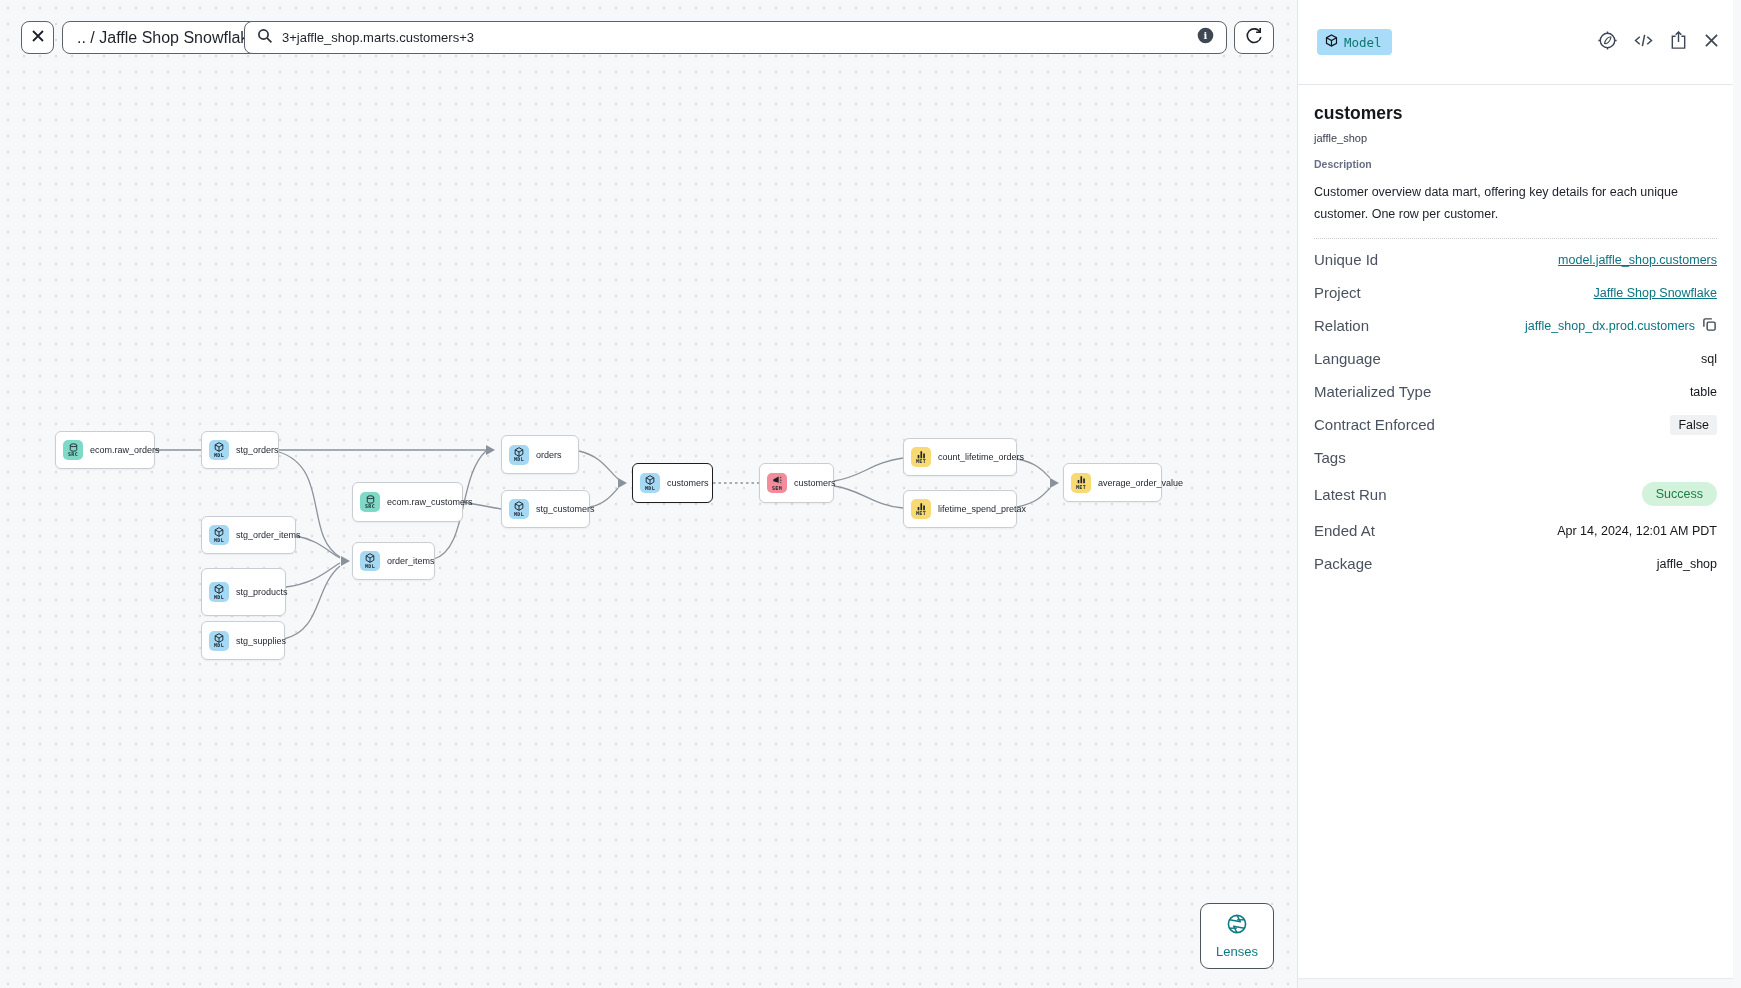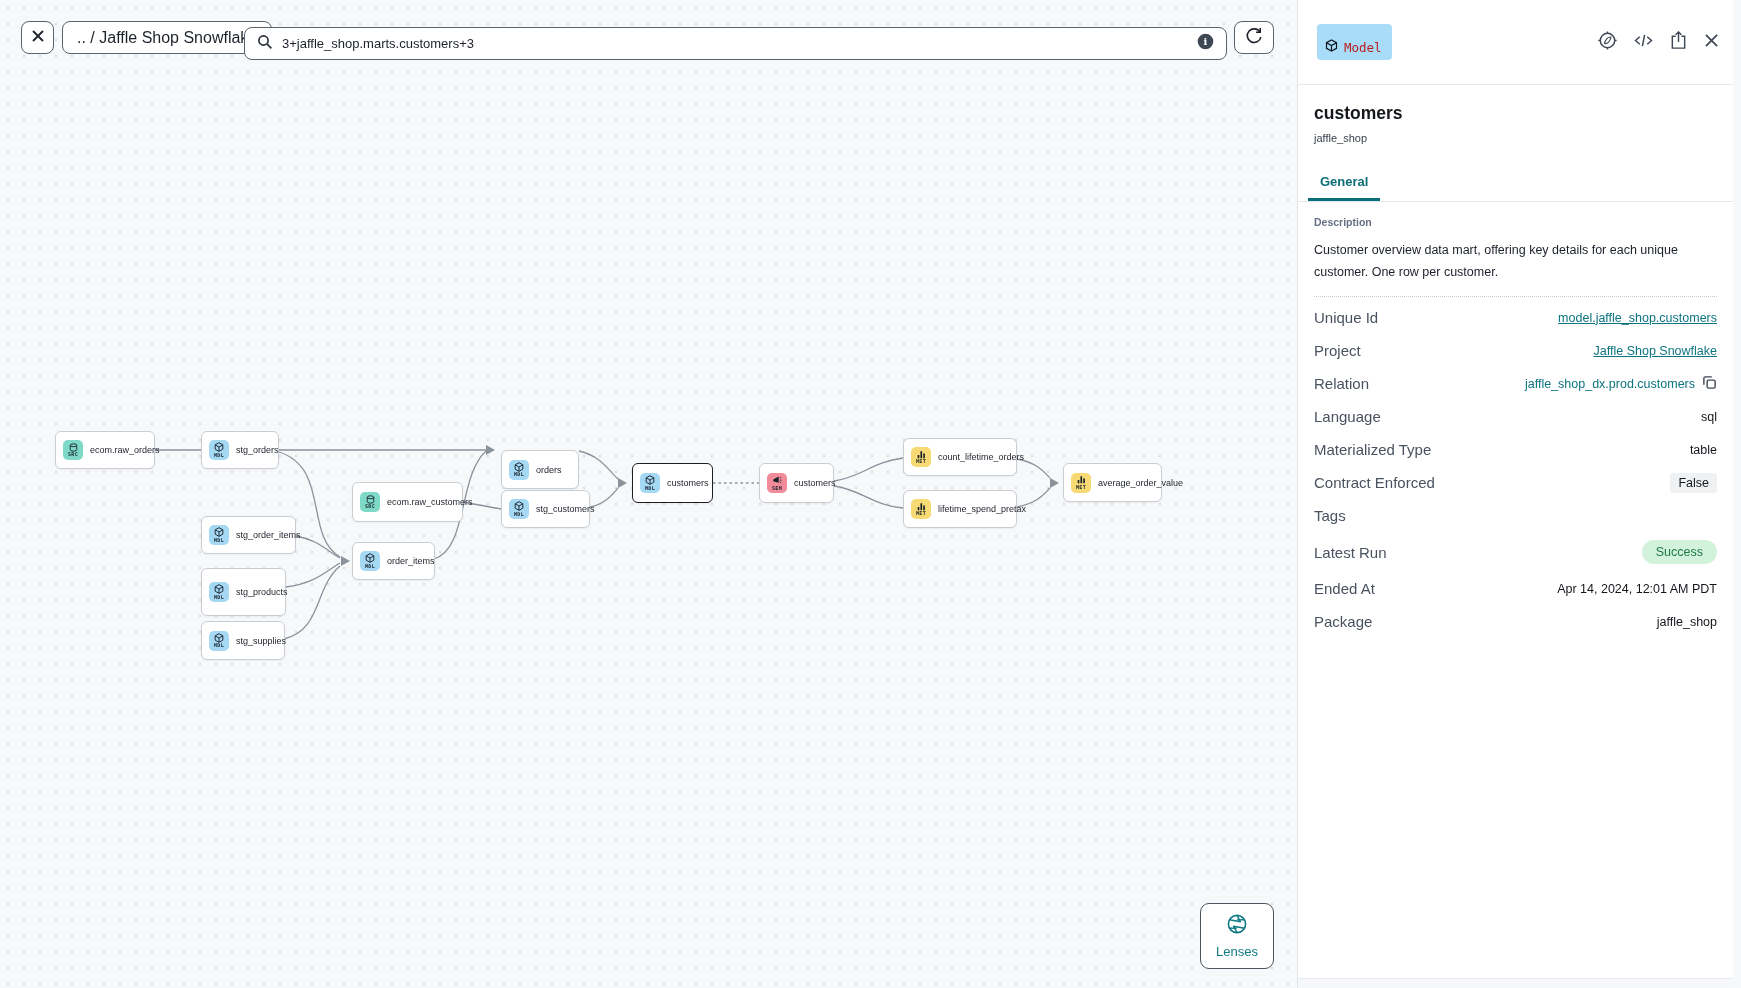--- a/index.html
+++ b/index.html
@@ -28,42 +28,42 @@
   .k-met .nicon { background:#f8da74; }
   .k-sem .nicon { background:#f28c9b; }
   .nlabel { font-size:9px; color:#1d222a; white-space:nowrap; }
 
   
   .tool { position:absolute; top:21px; height:33px; background:#fff;
     border:1px solid #5a626c; border-radius:8px; display:flex; align-items:center;
     justify-content:center; cursor:pointer; }
   .btn-close-graph { left:21px; width:33px; }
   .breadcrumb { left:62px; padding:0 14px; font-size:16px; cursor:pointer; }
-  .search { left:244px; width:983px; padding:0 12px; gap:9px; justify-content:flex-start; cursor:text;margin-top:6px; }
+  .search { left:244px; width:983px; padding:0 12px; gap:9px; justify-content:flex-start; cursor:text; }
   .search input { border:0; outline:0; flex:1 1 auto; font-size:13px; color:#1d222a;
     font-family:inherit; background:transparent; }
   .btn-refresh { left:1234px; width:40px; }
 
   
   .lenses { position:absolute; left:1200px; top:903px; width:74px; height:66px;
     background:#fff; border:1px solid #4c545e; border-radius:9px; display:flex;
     flex-direction:column; align-items:center; justify-content:center; gap:5px; cursor:pointer; }
   .lenses-label { color:#0e7a84; font-size:13px; }
 
   
   .panel { position:absolute; left:1297px; top:0; width:444px; height:988px; background:#fff;
     border-left:1px solid #e3e6e9; }
   .panel-gutter { position:absolute; top:0; right:0; width:8px; bottom:0; background:#f7f8f9; }
   .panel-footer { position:absolute; left:0; right:8px; bottom:0; height:10px;
     background:#f6f7f8; border-top:1px solid #e8eaed; }
   .phead { height:85px; display:flex; align-items:center; padding:0 22px 0 19px;
     border-bottom:1px solid #e4e7ea; }
-  .rbadge { background:#a9dcf8; border-radius:4px; padding:15px 10px 5px 8px; display:flex;
+  .rbadge { background:#a9dcf8; border-radius:4px; padding:5px 10px 5px 8px; display:flex;
     align-items:center; gap:6px; font-family:"DejaVu Sans Mono",monospace; font-size:12.5px;
-    color:#b91c1c; }
+    color:#0f766e; }
   .phead-icons { margin-left:auto; display:flex; align-items:center; gap:17px; }
   .icon-btn { background:none; border:0; padding:0; cursor:pointer; display:flex; color:#3e4754; }
 
   .title-block { padding:18px 24px 0 16px; }
   .ptitle { font-size:17.5px; font-weight:bold; color:#14171c; }
   .psub { font-size:11px; color:#3a414e; margin-top:8px; }
 
   .tabs { margin-top:30px; border-bottom:1px solid #e4e7ea; display:flex; }
   .tab { margin-left:10px; padding:0 12px 9px; font-size:13px; font-weight:bold;
     color:#0c6e78; border-bottom:3px solid #0c6e78; cursor:pointer; }
@@ -179,21 +179,21 @@
     <div class="node k-mdl" style="left:352px;top:542px;width:83px;height:38px">
       <span class="nicon">
         <svg width="10" height="10" viewBox="-6 -6 12 12">
             <path d="M0,-5.2 L4.6,-2.6 L4.6,2.6 L0,5.2 L-4.6,2.6 L-4.6,-2.6 Z M-4.6,-2.6 L0,0 L4.6,-2.6 M0,0 L0,5.2" fill="none" stroke="#17202a" stroke-width="1.1"></path>
           </svg>
         <span class="ntype">MDL</span>
       </span>
       <span class="nlabel">order_items</span>
     </div>
 
-    <div class="node k-mdl" style="left:501px;top:450px;width:78px;height:39px">
+    <div class="node k-mdl" style="left:501px;top:435px;width:78px;height:39px">
       <span class="nicon">
         <svg width="10" height="10" viewBox="-6 -6 12 12">
             <path d="M0,-5.2 L4.6,-2.6 L4.6,2.6 L0,5.2 L-4.6,2.6 L-4.6,-2.6 Z M-4.6,-2.6 L0,0 L4.6,-2.6 M0,0 L0,5.2" fill="none" stroke="#17202a" stroke-width="1.1"></path>
           </svg>
         <span class="ntype">MDL</span>
       </span>
       <span class="nlabel">orders</span>
     </div>
 
     <div class="node k-mdl" style="left:501px;top:490px;width:89px;height:38px">
@@ -356,23 +356,20 @@
           </span>
         </button>
       </span>
     </div>
 
     <div class="title-block">
       <div class="ptitle">customers</div>
       <div class="psub">jaffle_shop</div>
     </div>
 
-    <div class="tabs">
-      <div class="tab">General</div>
-    </div>
 
     <div class="pcontent">
       <div class="sec-label">Description</div>
       <p class="desc">Customer overview data mart, offering key details for each unique customer. One row per customer.</p>
       <hr class="dotted">
 
       <div class="frow">
         <span class="flabel">Unique Id</span>
         <span class="fvalue">
             <span class="link">model.jaffle_shop.customers</span>

